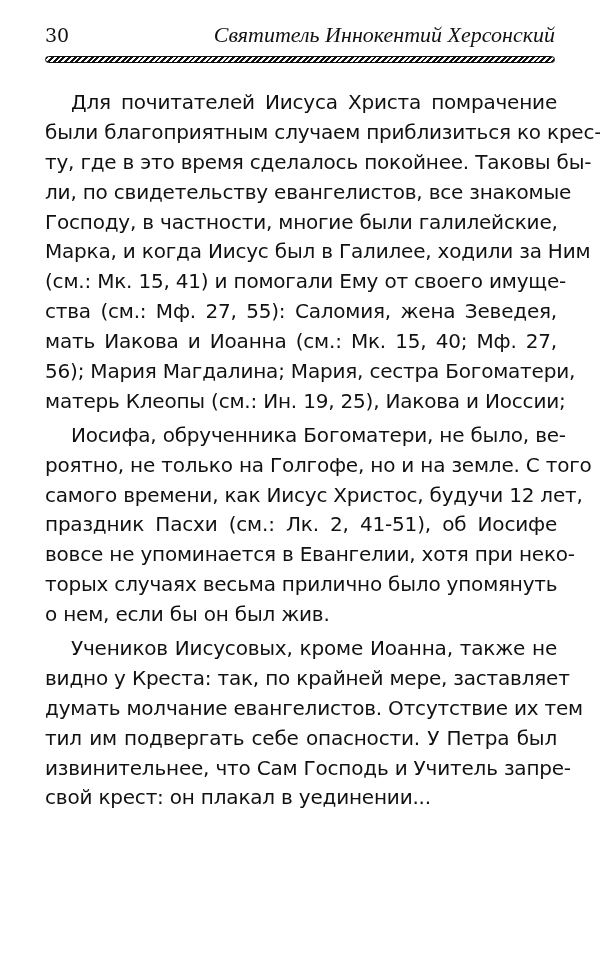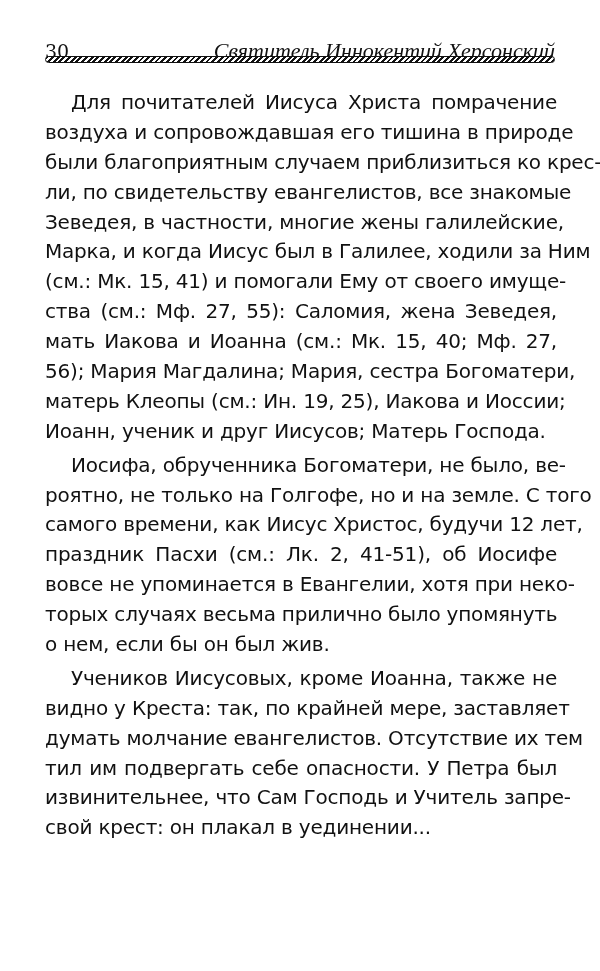--- a/index.html
+++ b/index.html
@@ -11,21 +11,21 @@
       width: 600px;
       height: 971px;
       position: relative;
       overflow: hidden;
       color: #111111;
     }
     .running-head {
       position: absolute;
       left: 45px;
       right: 45px;
-      top: 38px;
+      top: 22px;
       height: 30px;
       display: flex;
       justify-content: space-between;
       align-items: baseline;
       font-family: "DejaVu Serif", serif;
     }
     .page-number {
       font-size: 19px;
       letter-spacing: 0;
     }
@@ -80,31 +80,30 @@
 
 <div class="running-head">
   <span class="page-number">30</span>
   <span class="running-title">Святитель Иннокентий Херсонский</span>
 </div>
 <div class="rope-rule"></div>
 
 <div class="body-text">
   <div class="para">
     <span class="line first">Для почитателей Иисуса Христа помрачение</span>
-    <span class="line">воздуха и сопровождавшая его тишина в природе</span>
     <span class="line">были благоприятным случаем приблизиться ко крес-</span>
+    <span class="line">ту, где в это время сделалось покойнее. Таковы бы-</span>
     <span class="line">ли, по свидетельству евангелистов, все знакомые</span>
-    <span class="line">Зеведея, в частности, многие жены галилейские,</span>
+    <span class="line">Господу, в частности, многие были галилейские,</span>
     <span class="line">Марка, и когда Иисус был в Галилее, ходили за Ним</span>
     <span class="line">(см.: Мк. 15, 41) и помогали Ему от своего имуще-</span>
     <span class="line">ства (см.: Мф. 27, 55): Саломия, жена Зеведея,</span>
     <span class="line">мать Иакова и Иоанна (см.: Мк. 15, 40; Мф. 27,</span>
     <span class="line">56); Мария Магдалина; Мария, сестра Богоматери,</span>
     <span class="line">матерь Клеопы (см.: Ин. 19, 25), Иакова и Иоссии;</span>
-    <span class="line last">Иоанн, ученик и друг Иисусов; Матерь Господа.</span>
   </div>
   <div class="para">
     <span class="line first">Иосифа, обрученника Богоматери, не было, ве-</span>
     <span class="line">роятно, не только на Голгофе, но и на земле. С того</span>
     <span class="line">самого времени, как Иисус Христос, будучи 12 лет,</span>
     <span class="line">праздник Пасхи (см.: Лк. 2, 41-51), об Иосифе</span>
     <span class="line">вовсе не упоминается в Евангелии, хотя при неко-</span>
     <span class="line">торых случаях весьма прилично было упомянуть</span>
     <span class="line last">о нем, если бы он был жив.</span>
   </div>

